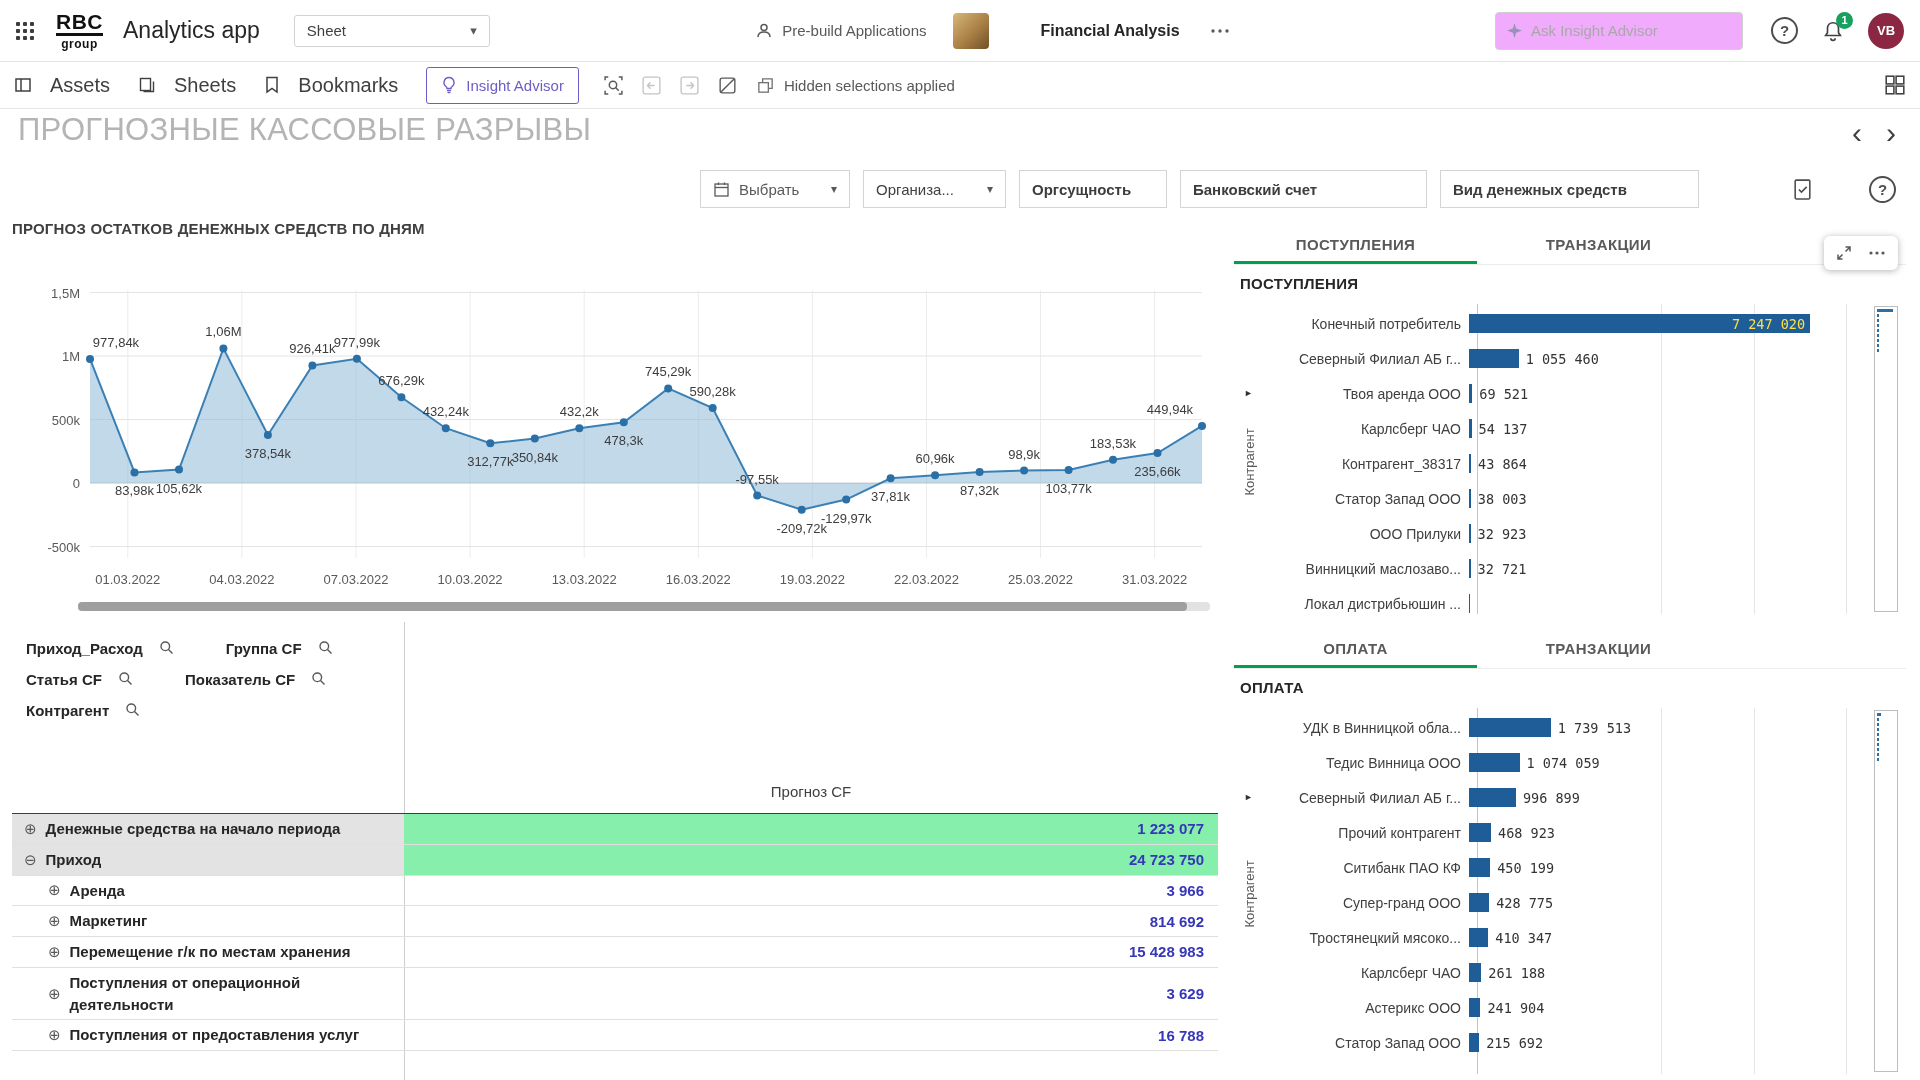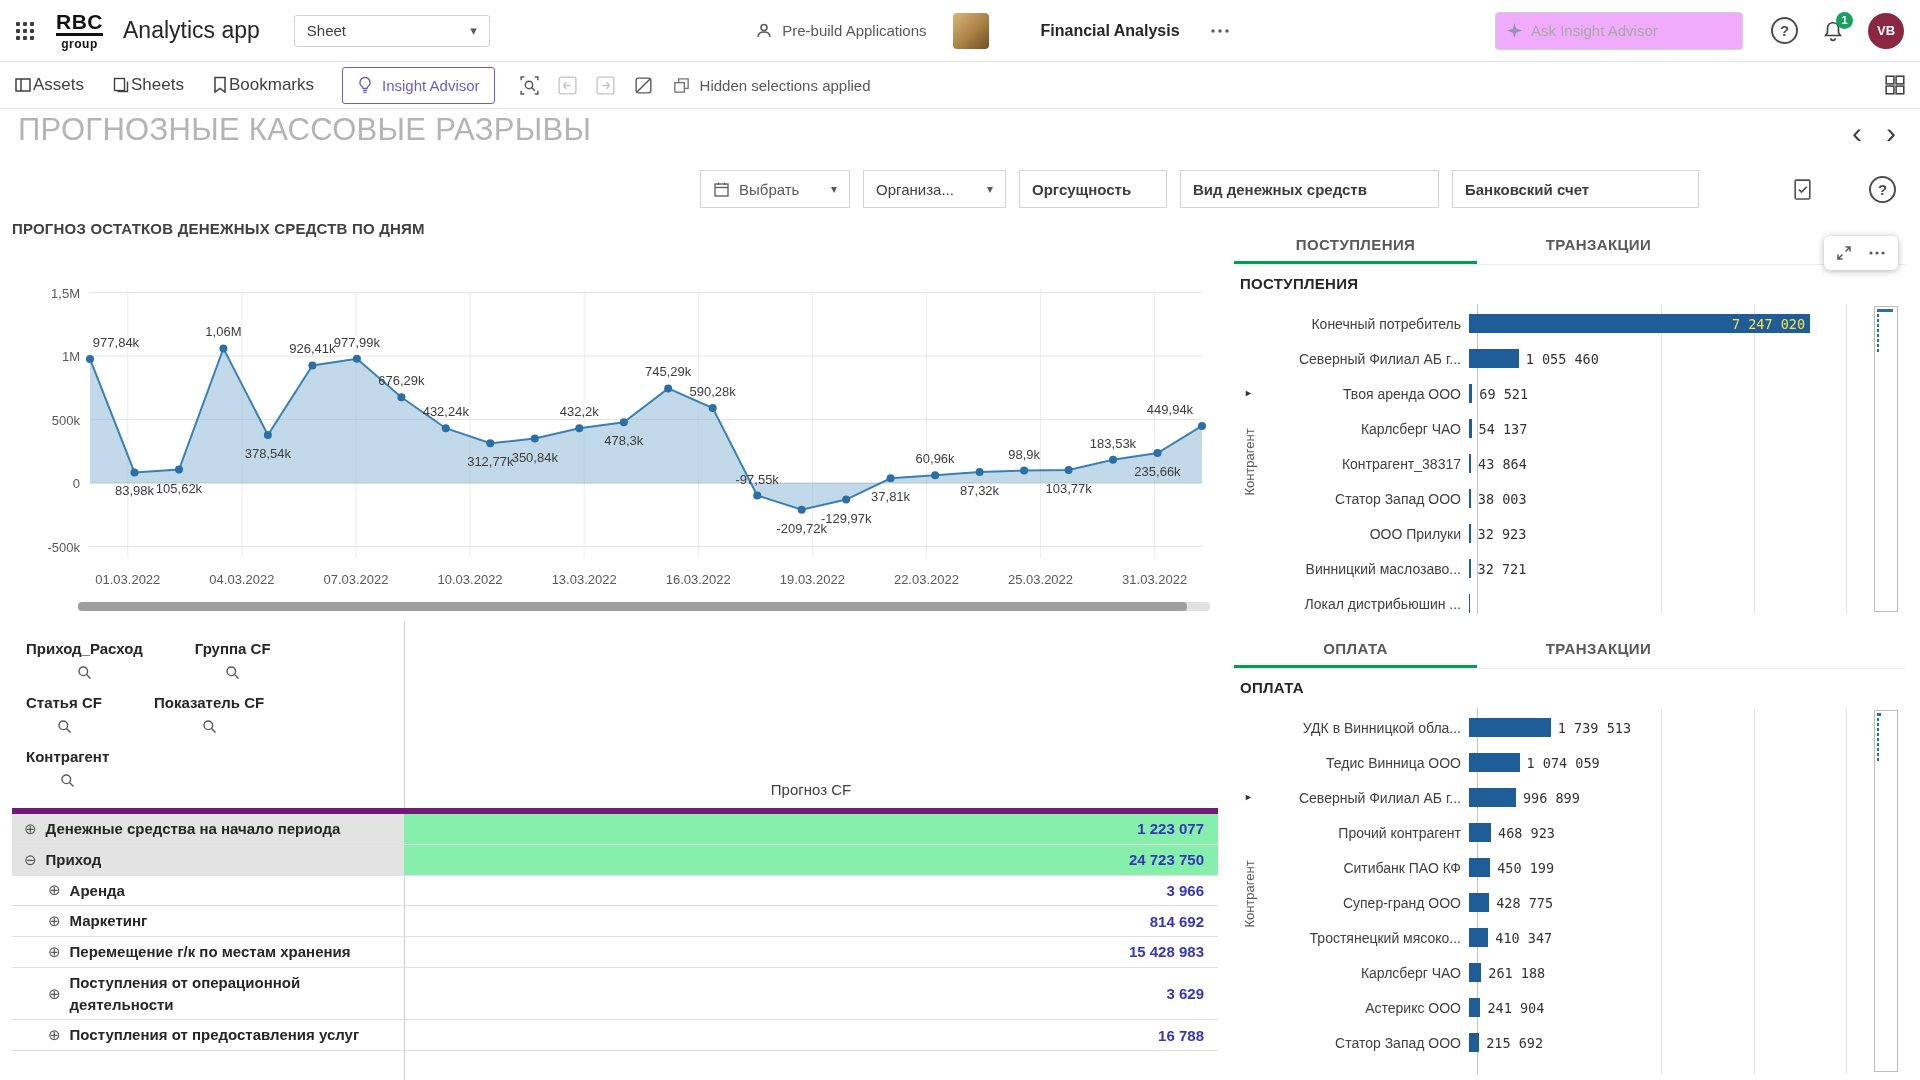--- a/index.html
+++ b/index.html
@@ -26,21 +26,21 @@
   .search { margin-left:auto; width:248px; height:38px; border:1px solid #cfcfcf; border-radius:4px; display:flex; align-items:center; padding:0 10px; gap:8px; background:#f0abfc; }
   .search input { border:none; outline:none; flex:1; font-size:15px; color:#404040; font-family:inherit; background:transparent; min-width:0; }
   .search input::placeholder { color:#a8a8a8; }
   .help-btn { margin-left:28px; width:27px; height:27px; border:2px solid #4d4d4d; border-radius:50%; font-size:15px; color:#4d4d4d; display:flex; align-items:center; justify-content:center; font-weight:700; }
   .bell-wrap { margin-left:24px; position:relative; display:flex; }
   .badge { position:absolute; top:-8px; right:-9px; min-width:17px; height:17px; border-radius:9px; background:#17a05e; color:#fff; font-size:11px; font-weight:700; display:flex; align-items:center; justify-content:center; padding:0 4px; }
   .avatar { margin-left:24px; width:36px; height:36px; border-radius:50%; background:#8b2743; color:#fff; font-size:13px; font-weight:700; display:flex; align-items:center; justify-content:center; flex:none; }
 
   
   .toolbar { display:flex; align-items:center; height:47px; padding:0 14px; border-bottom:1px solid #e6e6e6; }
-  .tb-item { display:flex; align-items:center; gap:1px; font-size:17px; color:#404040; margin-right:28px; }
+  .tb-item { display:flex; align-items:center; gap:18px; font-size:20px; color:#404040; margin-right:28px; }
   .ia-btn { display:flex; align-items:center; gap:9px; font-size:15px; color:#6b5ec6; border:1px solid #6b5ec6; border-radius:3px; height:37px; padding:0 14px; margin-right:24px; }
   .selbtns { display:flex; align-items:center; gap:17px; margin-right:10px; }
   .selbtn { display:flex; }
   .selbtn.disabled { opacity:.35; }
   .hidden-sel { display:flex; align-items:center; gap:9px; font-size:15px; color:#595959; margin-left:8px; }
   .layout-btn { margin-left:auto; display:flex; }
 
   
   .sheet-head { position:absolute; top:112px; left:18px; }
   .sheet-title { font-size:31px; color:#b4b4b4; font-weight:400; letter-spacing:.3px; }
@@ -62,22 +62,22 @@
   .axis-lbl { font-family:"Liberation Sans",sans-serif; font-size:13px; fill:#595959; }
   .pt-lbl { font-family:"Liberation Sans",sans-serif; font-size:13px; fill:#3d3d3d; }
   .h-scroll { position:absolute; top:382px; left:66px; right:8px; height:9px; background:#e2e2e2; border-radius:4px; }
   .h-thumb { width:98%; height:100%; background:#9f9f9f; border-radius:4px; }
 
   
   #pivot-card { position:absolute; top:622px; left:12px; width:1206px; bottom:0; }
   .pivot-divider { position:absolute; left:392px; top:0; bottom:0; width:1px; background:#cfcfcf; }
   .chips { position:absolute; top:18px; left:14px; display:flex; flex-direction:column; gap:14px; }
   .chip-row { display:flex; gap:52px; }
-  .chip { display:flex; align-items:center; gap:8px; font-size:15px; font-weight:700; color:#262626; cursor:pointer;flex-direction:column; }
-  .pivot-headrow { position:absolute; top:148px; left:0; right:0; height:44px; border-bottom:6px solid #701a75; }
+  .chip { display:flex; gap:16px; font-size:15px; font-weight:700; color:#262626; cursor:pointer; }
+  .pivot-headrow { position:absolute; top:148px; left:0; right:0; height:44px; border-bottom:1px solid #701a75; }
   .pivot-colhead { position:absolute; left:392px; right:0; top:0; height:100%; display:flex; align-items:center; justify-content:center; font-size:15px; color:#404040; }
   .pivot-rows { position:absolute; top:192px; left:0; right:0; bottom:0; overflow:hidden; }
   .prow { display:flex; border-bottom:1px solid #e0e0e0; min-height:30px; }
   .pcell-label { width:392px; flex:none; display:flex; gap:9px; padding:4px 8px 4px 12px; align-items:center; font-weight:700; font-size:15px; color:#262626; }
   .prow.lvl1 .pcell-label { padding-left:36px; }
   .exp { color:#595959; font-size:15px; font-weight:400; }
   .plbl { max-width:300px; line-height:1.45; }
   .pcell-val { flex:1; display:flex; align-items:center; justify-content:flex-end; padding:4px 14px; font-weight:700; font-size:15px; color:#3636b8; }
   .prow.shaded .pcell-label { background:#e3e3e3; }
   .prow.shaded .pcell-val { background:#86efac; }
@@ -262,25 +262,25 @@
     <span>Выбрать</span>
     <span class="chev">▾</span>
   </div>
   <div class="fbox" id="f-org">
     <span>Организа...</span>
     <span class="chev">▾</span>
   </div>
   <div class="fbox plain" id="f-box0">
       <span>Оргсущность</span>
     </div>
+  <div class="fbox plain" id="f-box1">
+      <span>Банковский счет</span>
+    </div>
   <div class="fbox plain" id="f-box2">
       <span>Вид денежных средств</span>
-    </div>
-  <div class="fbox plain" id="f-box1">
-      <span>Банковский счет</span>
     </div>
 </div>
 <div class="filter-icons">
   <button>
     <svg width="21" height="23" viewBox="0 0 20 22">
         <rect x="3" y="2" width="14" height="18" rx="1" fill="none" stroke="#4d4d4d" stroke-width="1.5"></rect>
         <path d="M6.5 11l2.5 2.5 5-5" fill="none" stroke="#4d4d4d" stroke-width="1.5"></path>
       </svg>
   </button>
   <button class="help-btn">?</button>

